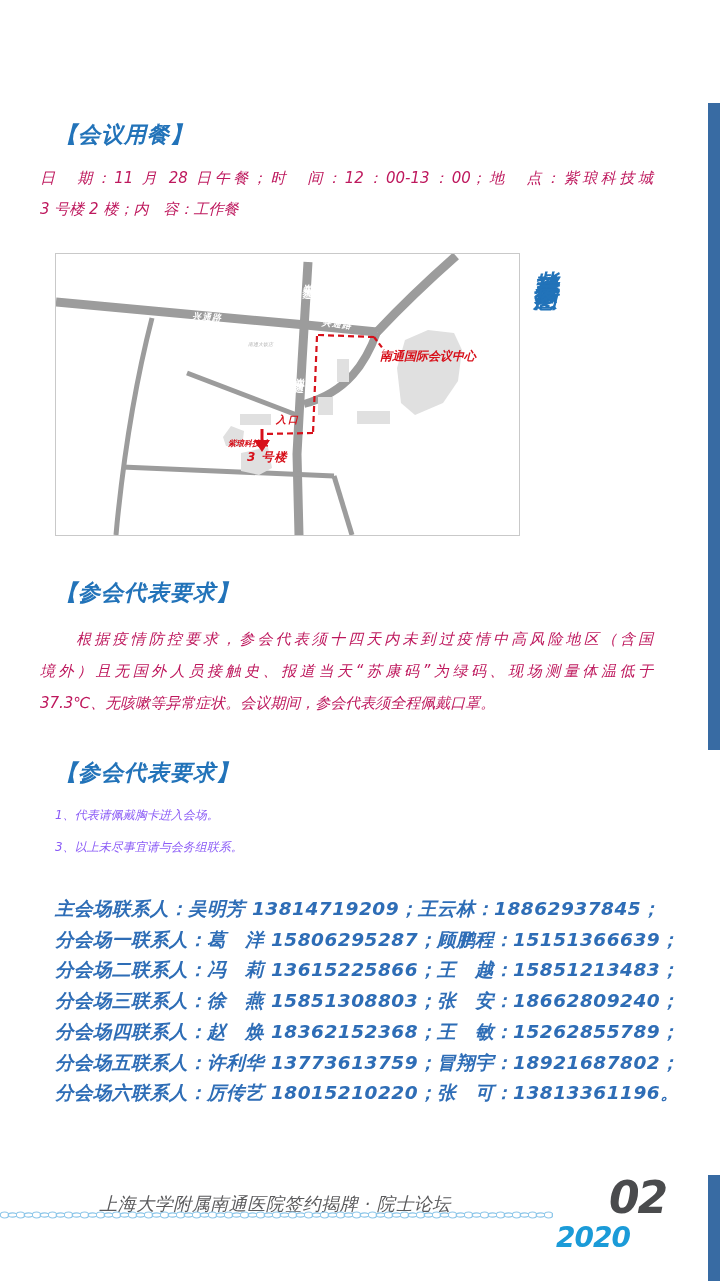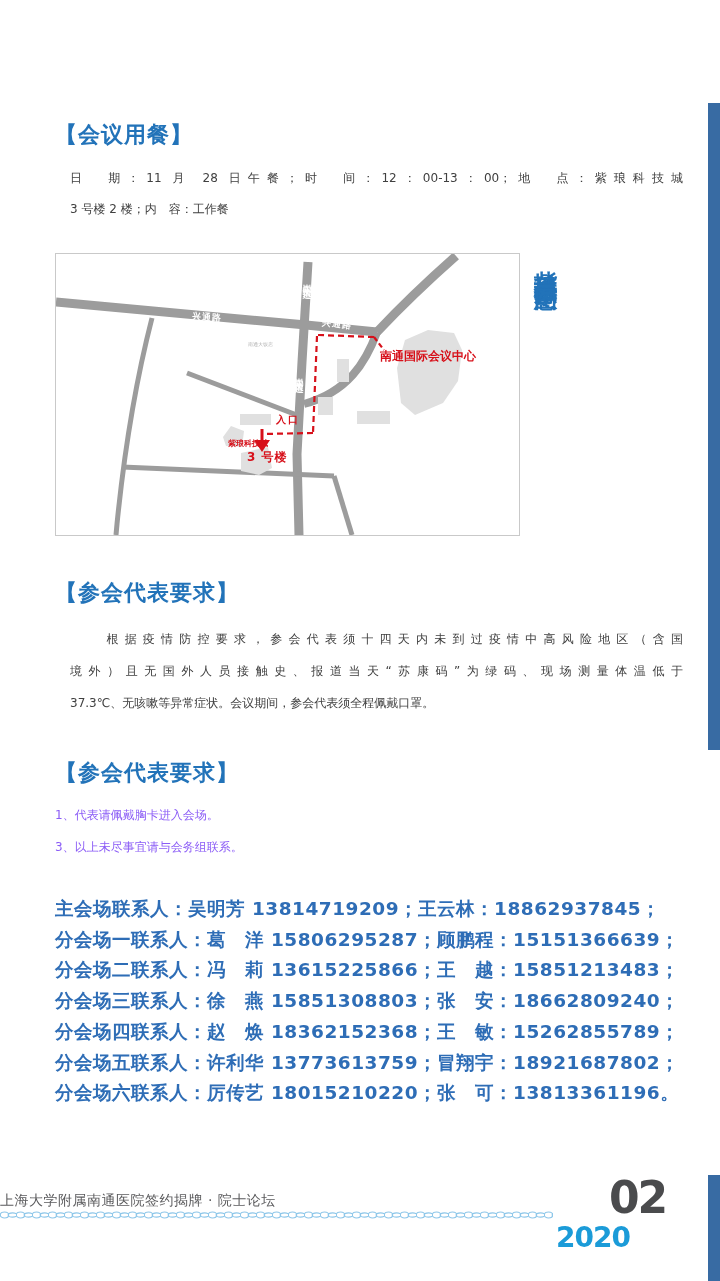--- a/index.html
+++ b/index.html
@@ -1,39 +1,39 @@
 <!DOCTYPE html>
 <html><head>
 <meta charset="utf-8">
 <style>
   html,body{margin:0;padding:0;}
   body{width:720px;height:1281px;background:#ffffff;font-family:"DejaVu Sans","Liberation Sans",sans-serif;}
-  .page{position:relative;width:720px;height:1281px;background:#fff;overflow:hidden;}
+  .page{position:relative;width:720px;height:1281px;background:#fff;overflow:hidden;font-style:italic;}
 
   .sec-title{position:absolute;left:55px;font-size:22px;font-weight:bold;color:#2273b9;letter-spacing:1px;white-space:nowrap;}
-  .body-line{position:absolute;left:70px;width:613px;font-size:12px;color:#404040;line-height:31px;white-space:nowrap;}
+  .body-line{position:absolute;left:40px;width:613px;font-size:15px;color:#be185d;line-height:31px;white-space:nowrap;}
   .just{text-align:justify;text-align-last:justify;white-space:normal;}
 
   
   .map-box{position:absolute;left:55px;top:253px;width:465px;height:283px;border:1px solid #c9c9c9;box-sizing:border-box;background:#fff;}
   .map-box svg{position:absolute;left:0;top:0;}
   .mlabel{position:absolute;white-space:nowrap;line-height:1;}
   .ml-vert{writing-mode:vertical-rl;color:#ffffff;font-size:9px;letter-spacing:2px;font-weight:bold;}
   .ml-road{color:#ffffff;font-size:9px;font-weight:bold;letter-spacing:1px;}
   .ml-red{color:#d7101a;font-weight:bold;}
   .side-title{position:absolute;left:534px;top:252px;height:250px;writing-mode:vertical-rl;font-size:23px;font-weight:bold;color:#2273b9;letter-spacing:2px;line-height:1.05;}
 
   .list-block{position:absolute;left:55px;top:800px;font-size:12px;color:#8b5cf6;}
   .list-block div{line-height:31.5px;white-space:nowrap;}
 
   .contacts{position:absolute;left:55px;top:894px;font-size:18.5px;font-weight:bold;color:#2e6db6;}
   .contacts div{line-height:30.7px;white-space:nowrap;letter-spacing:0.5px;}
 
   
-  .footer-event{position:absolute;left:0;top:1192px;width:550px;text-align:left;font-size:14px;color:#5a5a5c;letter-spacing:0.5px;white-space:nowrap;}
+  .footer-event{position:absolute;left:0;top:1192px;width:550px;text-align:center;font-size:18px;color:#5a5a5c;letter-spacing:0.5px;white-space:nowrap;}
   .footer-year{position:absolute;left:556px;top:1224px;font-size:28px;font-weight:bold;color:#1b9bd8;line-height:1;letter-spacing:-1px;}
   .footer-page{position:absolute;left:609px;top:1176px;font-size:44px;font-weight:bold;color:#4a4b4d;line-height:1;letter-spacing:-2px;}
   .chain{position:absolute;left:0;top:1209px;}
 
   .side-bar{position:absolute;right:0;width:12px;background:#386ba3;}
   .side-bar.top{top:103px;height:647px;}
   .side-bar.bottom{top:1175px;height:106px;}
 </style>
 </head>
 <body>

